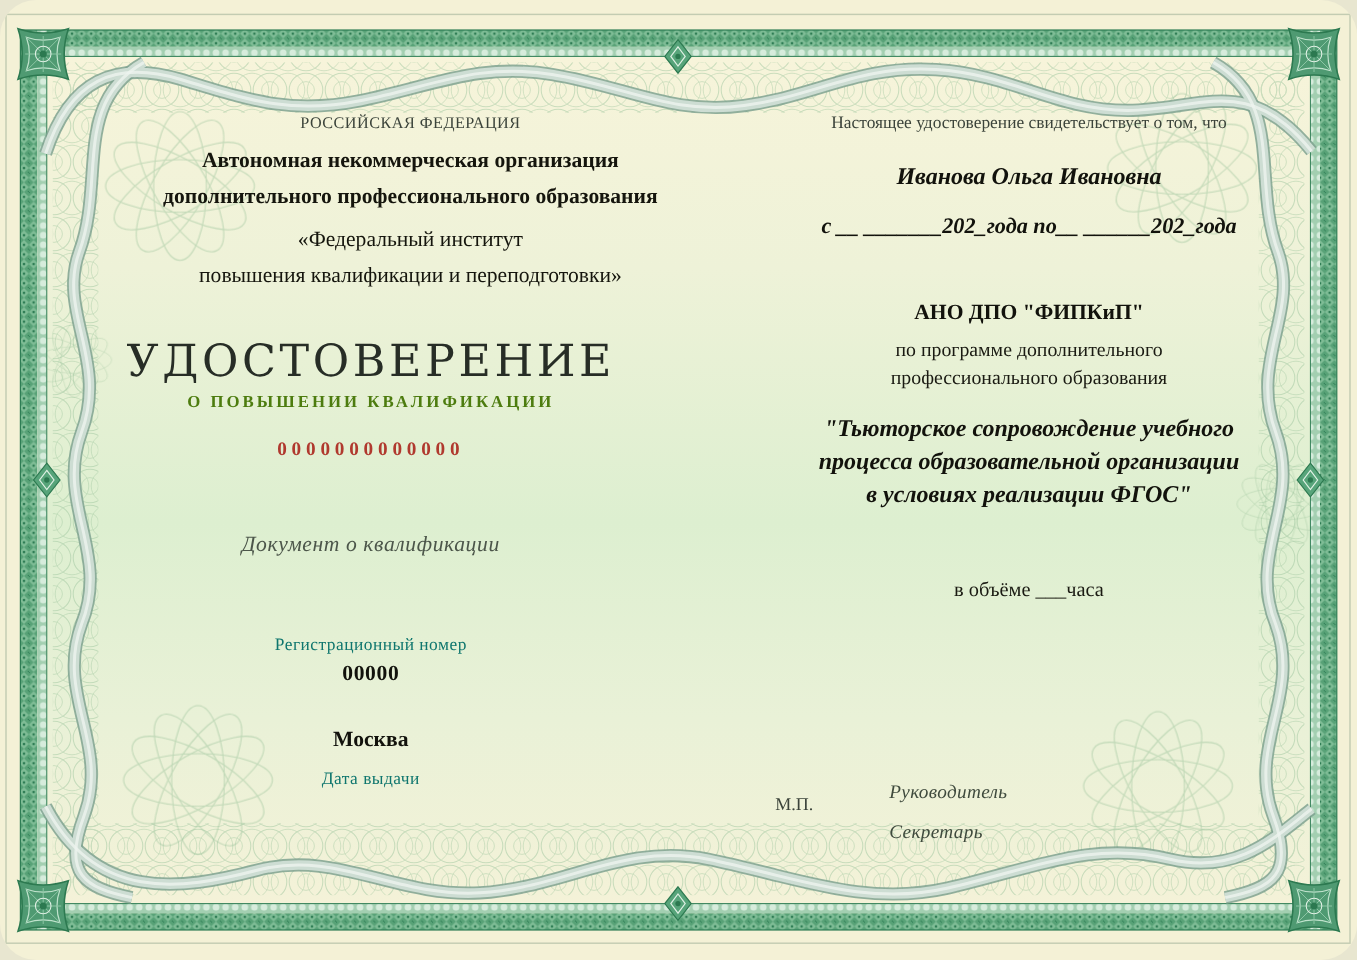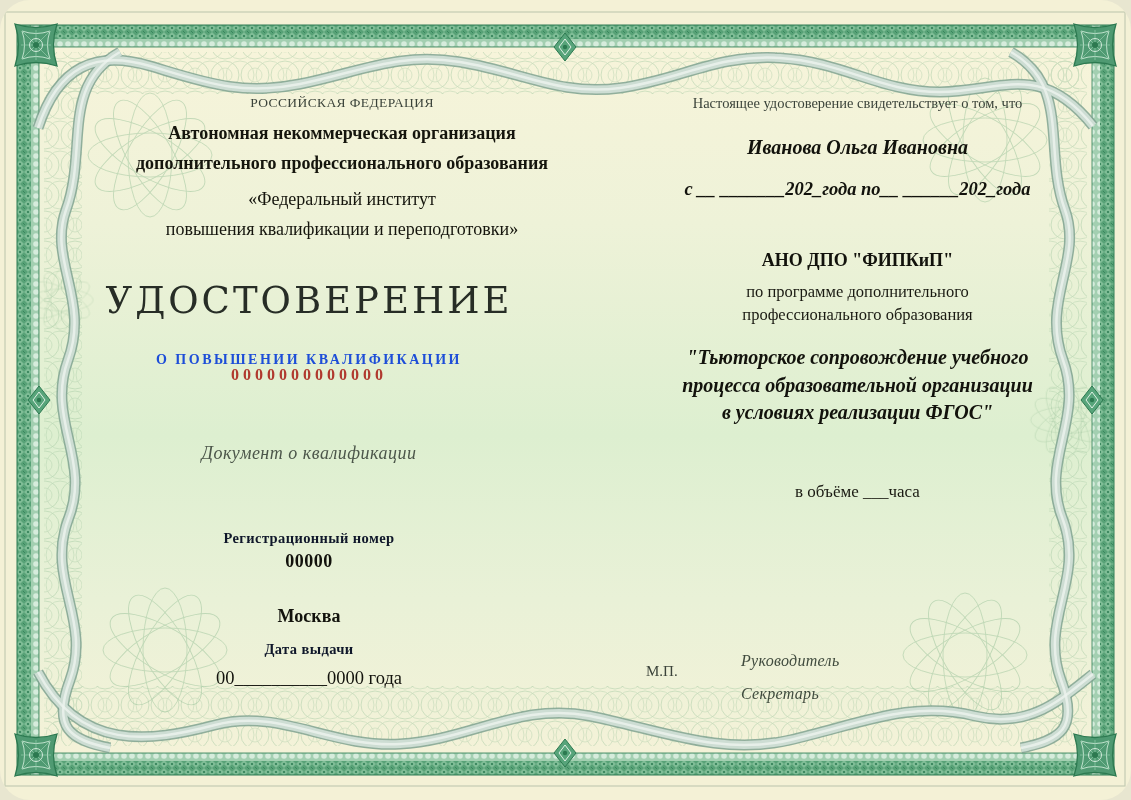--- a/index.html
+++ b/index.html
@@ -12,24 +12,24 @@
   svg.deco{position:absolute;left:0;top:0;z-index:0;}
   .txt{position:absolute;z-index:2;white-space:nowrap;}
   
   .colL{left:79px;width:460px;text-align:center;}
   .colLh{left:112px;width:460px;text-align:center;}
   .colR{left:630px;width:455px;text-align:center;}
   .country{top:95px;font-size:13.5px;letter-spacing:.4px;color:#3b433a;}
   .org{top:118px;font-size:18px;font-weight:bold;line-height:30px;color:#15150d;white-space:normal;}
   .institute{top:184px;font-size:18px;font-weight:normal;line-height:30px;color:#15150d;white-space:normal;}
   .doc-title{top:279px;font-size:37px;letter-spacing:3px;color:#272d26;font-family:"DejaVu Serif","Liberation Serif",serif;}
-  .doc-sub{top:328px;font-size:14px;font-weight:bold;letter-spacing:2.5px;color:#1d4ed8;margin-top:24px;}
+  .doc-sub{top:328px;font-size:14px;font-weight:bold;letter-spacing:2.5px;color:#4d7c0f;}
   .serial{top:366px;font-size:16px;font-weight:bold;letter-spacing:4px;color:#b0392e;}
   .dockind{top:443px;font-size:18px;font-style:italic;color:#4c564a;letter-spacing:.5px;}
-  .small-label{font-size:14.5px;color:#0f172a;letter-spacing:.4px;font-weight:bold;}
+  .small-label{font-size:14.5px;color:#0f766e;letter-spacing:.4px;}
   .reg-label{top:530px;}
   .reg-val{top:551px;font-size:18px;font-weight:bold;color:#12120c;letter-spacing:.5px;}
   .city-label{top:585px;}
   .city-val{top:606px;font-size:18px;font-weight:bold;color:#12120c;}
   .date-label{top:641px;}
   .date-val{top:668px;font-size:18.5px;color:#12120c;}
   .statement{top:95px;font-size:14.5px;color:#3b433a;}
   .holder{top:136px;font-size:20px;font-weight:bold;font-style:italic;color:#12120c;}
   .period{top:179px;font-size:18.5px;font-weight:bold;font-style:italic;color:#12120c;}
   .action{top:218px;font-size:17px;color:#1a1a12;}
@@ -180,21 +180,20 @@
 
   <div class="txt colL doc-title">УДОСТОВЕРЕНИЕ</div>
   <div class="txt colL doc-sub">О ПОВЫШЕНИИ КВАЛИФИКАЦИИ</div>
   <div class="txt colL serial">0000000000000</div>
   <div class="txt colL dockind">Документ о квалификации</div>
 
   <div class="txt colL small-label reg-label">Регистрационный номер</div>
   <div class="txt colL reg-val">00000</div>
   <div class="txt colL city-val">Москва</div>
   <div class="txt colL small-label date-label">Дата выдачи</div>
-  <div class="txt colL date-val">00__________0000 года</div>
 
   <div class="txt colR statement">Настоящее удостоверение свидетельствует о том, что</div>
   <div class="txt colR holder">Иванова Ольга Ивановна</div>
   <div class="txt colR period">с __ _______202_года по__ ______202_года</div>
   <div class="txt colR orgname">АНО ДПО "ФИПКиП"</div>
 
   <div class="txt colR prog-intro">
     <div>по программе дополнительного</div>
     <div>профессионального образования</div>
   </div>

